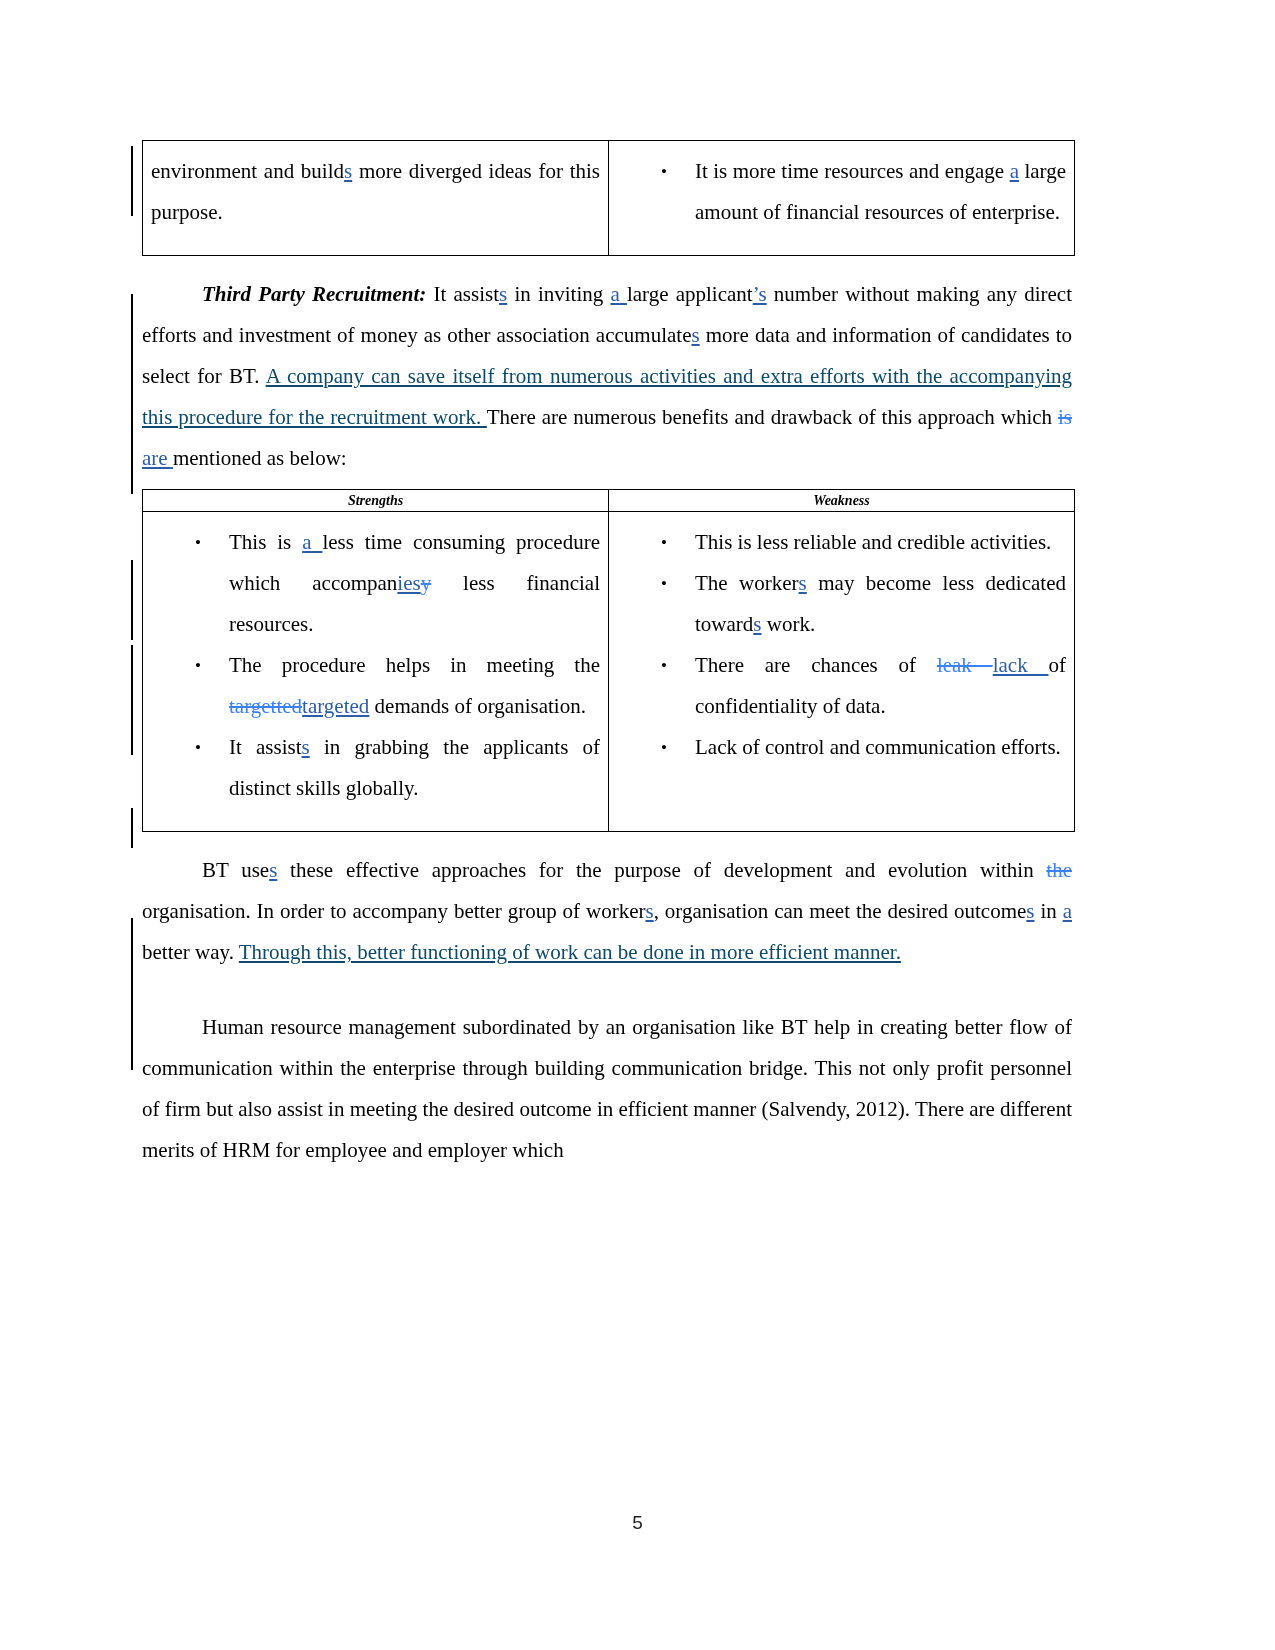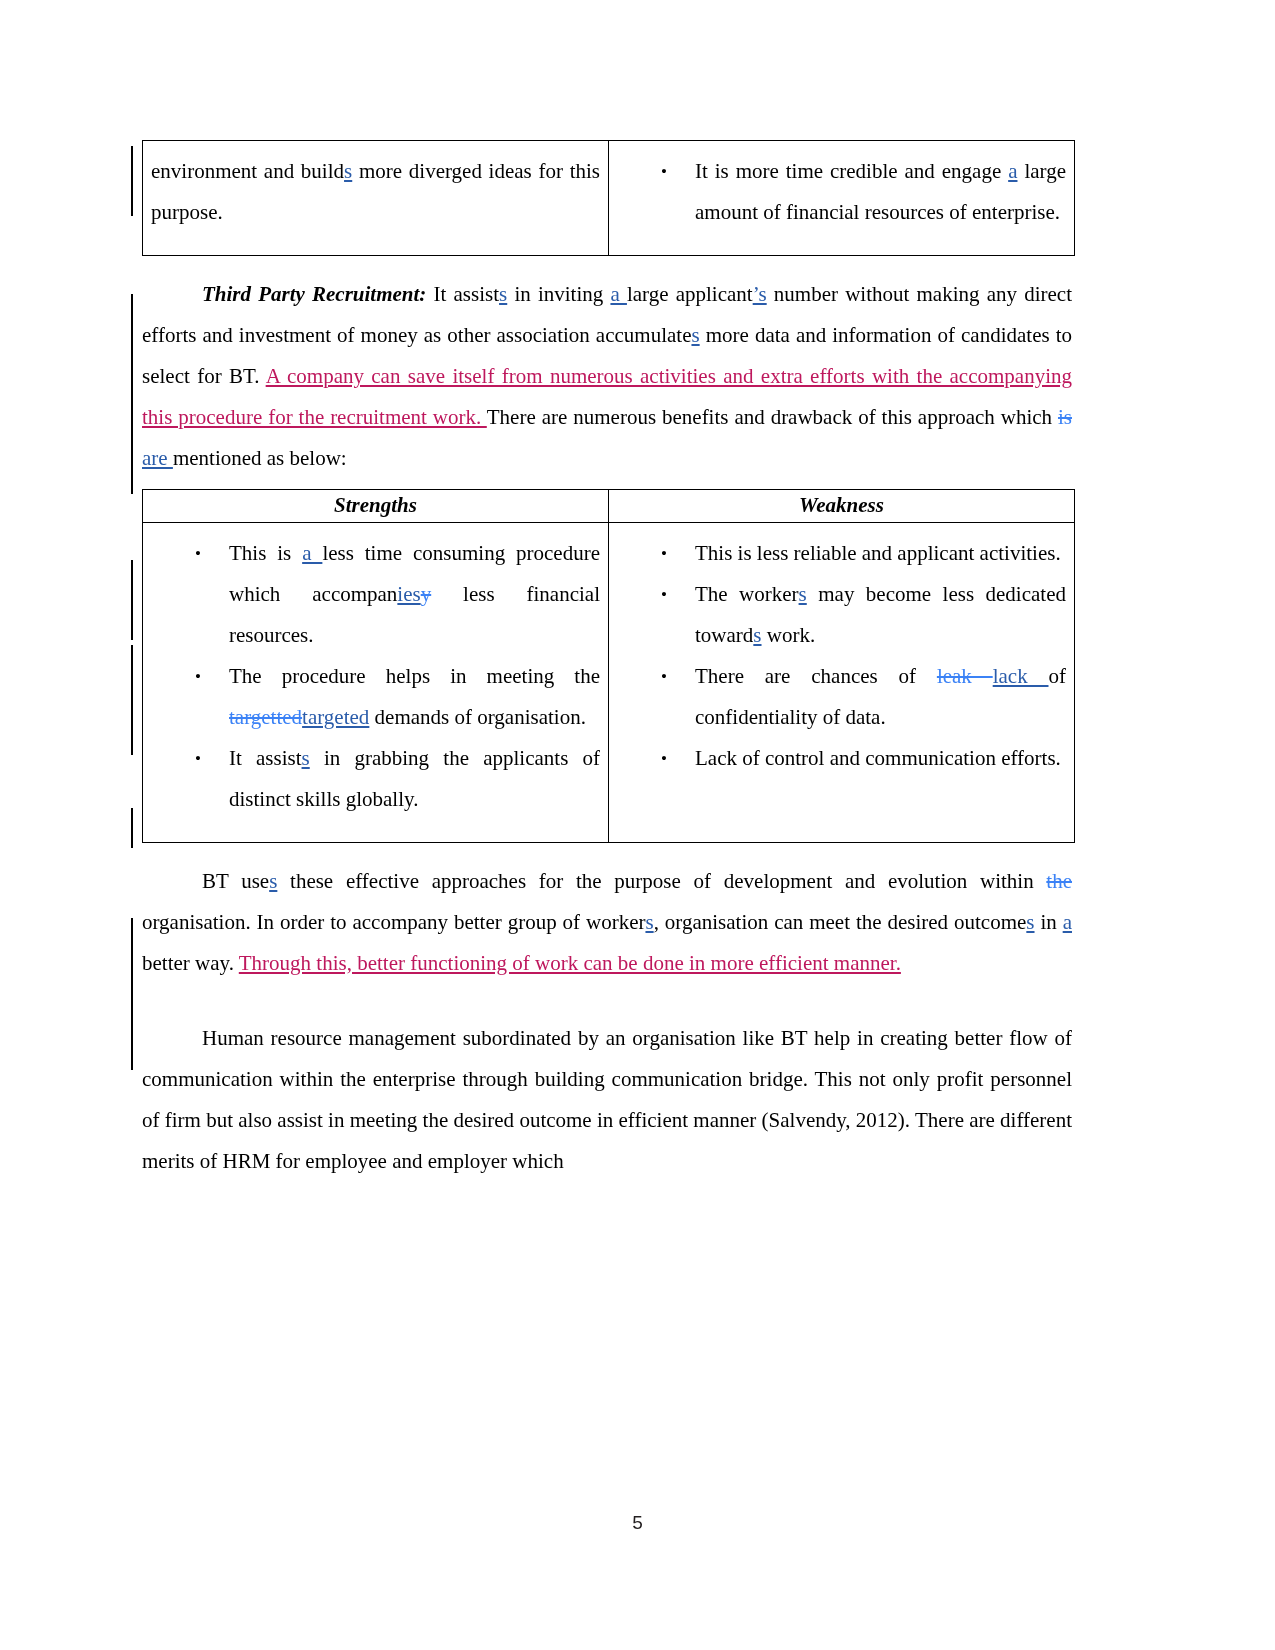--- a/index.html
+++ b/index.html
@@ -42,21 +42,21 @@
     vertical-align:top;
     padding:0;
   }
   .cell-pad{
     padding:10px 8px 12px 8px;
   }
   .hdr{
     text-align:center;
     font-weight:bold;
     font-style:italic;
-    font-size:21px;
+    font-size:14px;
     padding:14px 4px 14px 4px;
     line-height:1.5;
   }
   .para{
     font-size:21px;
     line-height:41px;
     text-align:justify;
     text-justify:inter-word;
     margin:0;
   }
@@ -79,21 +79,21 @@
     left:44px;
     top:0;
     font-size:17px;
     line-height:41px;
   }
   .gap{height:18px;}
   .gap-sm{height:10px;}
   
   .ins-b{ color:#2a5caa; text-decoration:underline; }
   .del-b{ color:#3b82f6; text-decoration:line-through; }
-  .ins-g{ color:#be185d; text-decoration:underline; }
+  .ins-g{ color:#0c4a6e; text-decoration:underline; }
   
   h1.task{
     font-size:27px;
     font-weight:bold;
     margin:0;
     line-height:42px;
     letter-spacing:0.2px;
   }
   .subhead{
     font-size:21px;
@@ -131,21 +131,21 @@
       <tbody>
           <tr>
         <td style="width:465px;">
           <div class="cell-pad">
             <p class="para" style="text-align:justify;"><span>environment and build</span><span class="ins-b">s</span><span> more diverged ideas for this purpose.</span></p>
           </div>
         </td>
         <td style="width:465px;">
           <div class="cell-pad">
             <ul class="bullets">
-              <li><span class="bul">•</span><span>It is more time credible and engage </span><span class="ins-b">a</span><span> large amount of financial resources of enterprise.</span></li>
+              <li><span class="bul">•</span><span>It is more time resources and engage </span><span class="ins-b">a</span><span> large amount of financial resources of enterprise.</span></li>
             </ul>
             <div class="lastcell-strut"></div>
           </div>
         </td>
       </tr>
     </tbody>
       </table>
 
     <div class="gap"></div>
 
@@ -173,21 +173,21 @@
                 <span class="bul">•</span><span>It assist</span><span class="ins-b">s</span><span> in grabbing the applicants of distinct skills globally.</span>
               </li>
             </ul>
             <div class="lastcell-strut"></div>
           </div>
         </td>
         <td>
           <div class="cell-pad">
             <ul class="bullets">
               <li>
-                <span class="bul">•</span><span>This is less reliable and applicant activities.</span>
+                <span class="bul">•</span><span>This is less reliable and credible activities.</span>
               </li>
               <li>
                 <span class="bul">•</span><span>The worker</span><span class="ins-b">s</span><span> may become less dedicated toward</span><span class="ins-b">s</span><span> work.</span>
               </li>
               <li>
                 <span class="bul">•</span><span>There are chances of </span><span class="del-b">leak </span><span class="ins-b">lack </span><span>of confidentiality of data.</span>
               </li>
               <li>
                 <span class="bul">•</span><span>Lack of control and communication efforts.</span>
               </li>

